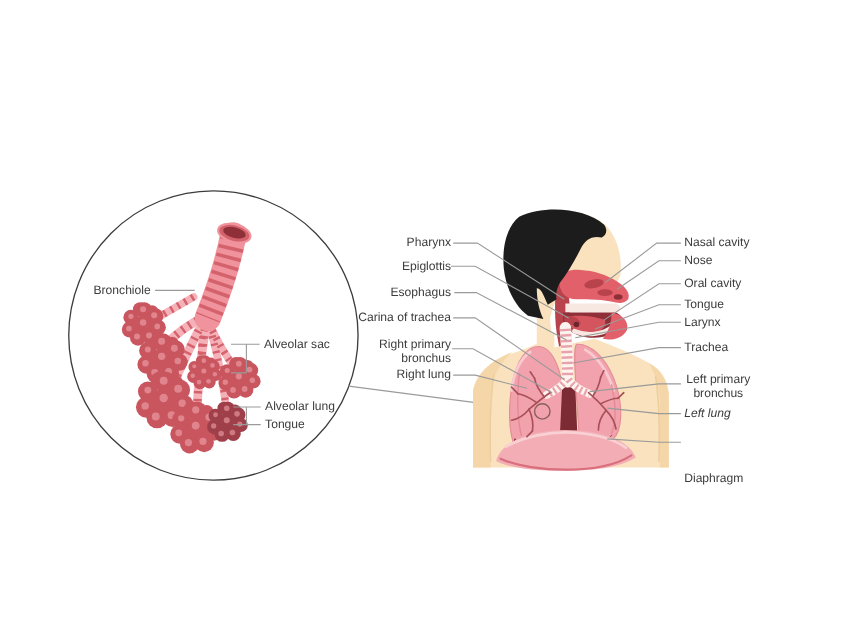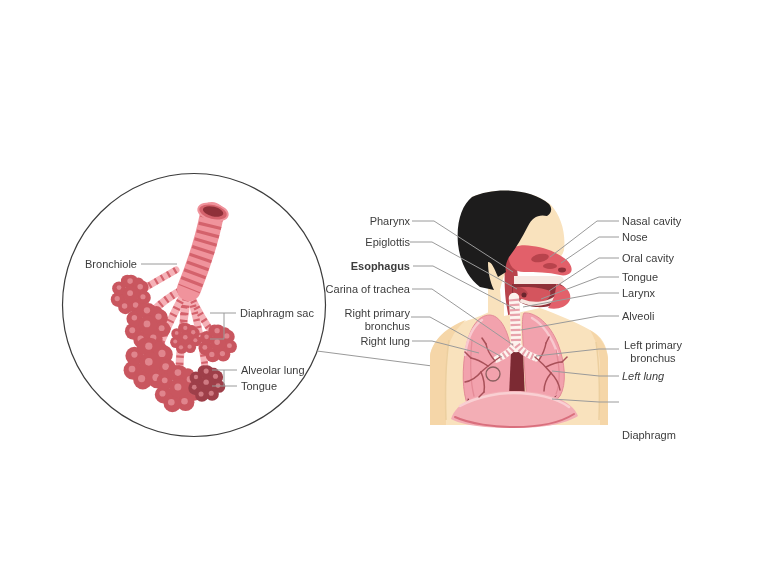--- a/index.html
+++ b/index.html
@@ -245,33 +245,33 @@
       <polyline points="619,376 599,376 552,371"></polyline>
       <polyline points="619,402 599,402 552,399"></polyline>
       <line x1="141" y1="264" x2="177" y2="264"></line>
       <path d="M210 313 H236 M224 313 V339 M224 339 H210"></path>
       <path d="M212 370 H237 M212 386 H237 M224 370 V386"></path>
     </g>
   </svg>
 
 
   <div class="lbl" style="right:631px;top:258px;">Bronchiole</div>
-  <div class="lbl" style="left:240px;top:307px;">Diaphragm sac</div>
+  <div class="lbl" style="left:240px;top:307px;">Alveolar sac</div>
   <div class="lbl" style="left:241px;top:364px;">Alveolar lung</div>
   <div class="lbl" style="left:241px;top:380px;">Tongue</div>
 
   <div class="lbl ra" style="right:358px;top:215px;">Pharynx</div>
   <div class="lbl ra" style="right:358px;top:236px;">Epiglottis</div>
-  <div class="lbl ra" style="right:358px;top:260px;font-weight:bold;">Esophagus</div>
+  <div class="lbl ra" style="right:358px;top:260px;">Esophagus</div>
   <div class="lbl ra" style="right:358px;top:283px;">Carina of trachea</div>
   <div class="lbl wrap2" style="right:358px;top:307px;width:66px;text-align:right;">Right primary bronchus</div>
   <div class="lbl ra" style="right:358px;top:335px;margin-left:12px;">Right lung</div>
 
   <div class="lbl" style="left:622px;top:215px;">Nasal cavity</div>
   <div class="lbl" style="left:622px;top:231px;">Nose</div>
   <div class="lbl" style="left:622px;top:252px;">Oral cavity</div>
   <div class="lbl" style="left:622px;top:271px;">Tongue</div>
   <div class="lbl" style="left:622px;top:287px;">Larynx</div>
-  <div class="lbl" style="left:622px;top:310px;">Alveoli</div>
+  <div class="lbl" style="left:622px;top:310px;">Trachea</div>
   <div class="lbl wrap2" style="left:622px;top:339px;width:62px;text-align:center;">Left primary bronchus</div>
   <div class="lbl" style="left:622px;top:370px;font-style:italic;">Left lung</div>
   <div class="lbl" style="left:622px;top:396px;margin-top:33px;">Diaphragm</div>
 </div>
 
 </body></html>

